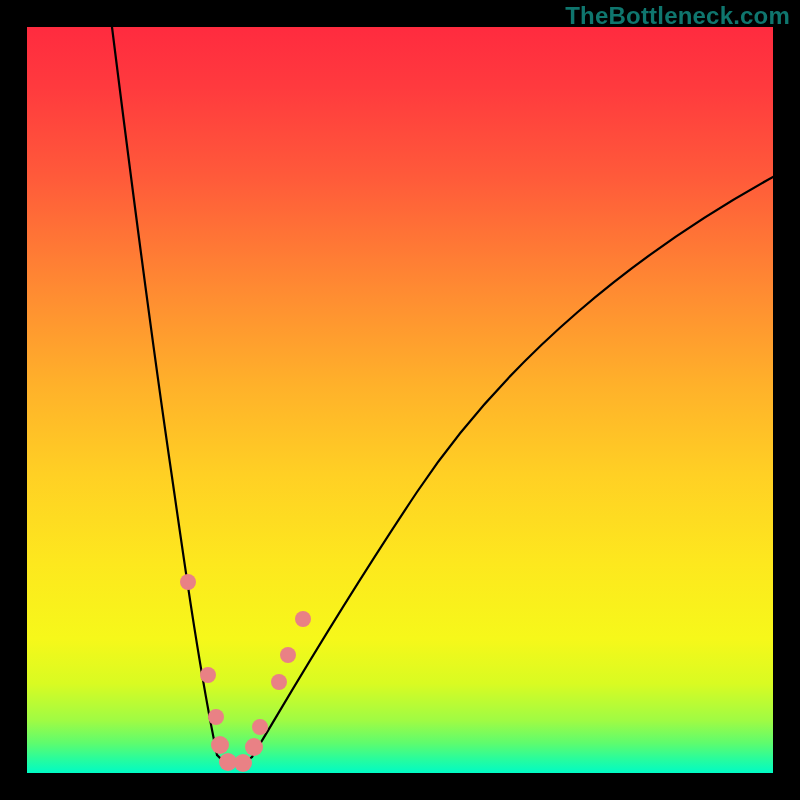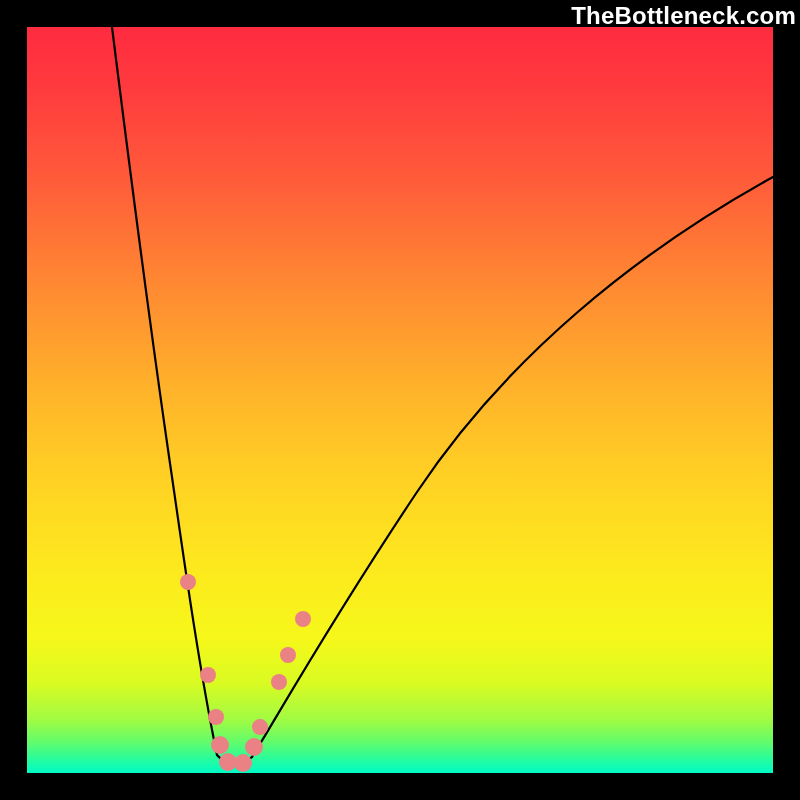--- a/index.html
+++ b/index.html
@@ -28,25 +28,25 @@
       #d9fb22 88%,
       #9ffb44 93%,
       #5efc6e 96%,
       #2bfc9a 98%,
       #00fbc5 100%
     );
   }
   .watermark {
     position: absolute;
     top: 2px;
-    right: 4px;
+    right: 10px;
     font-family: Arial, Helvetica, sans-serif;
     font-size: 24px;
     font-weight: 600;
-    color: #ffffff;
+    color: #0f766e;
     letter-spacing: 0.2px;
     user-select: none;
   }
   svg.plot {
     position: absolute;
     left: 0;
     top: 0;
     width: 746px;
     height: 746px;
   }

